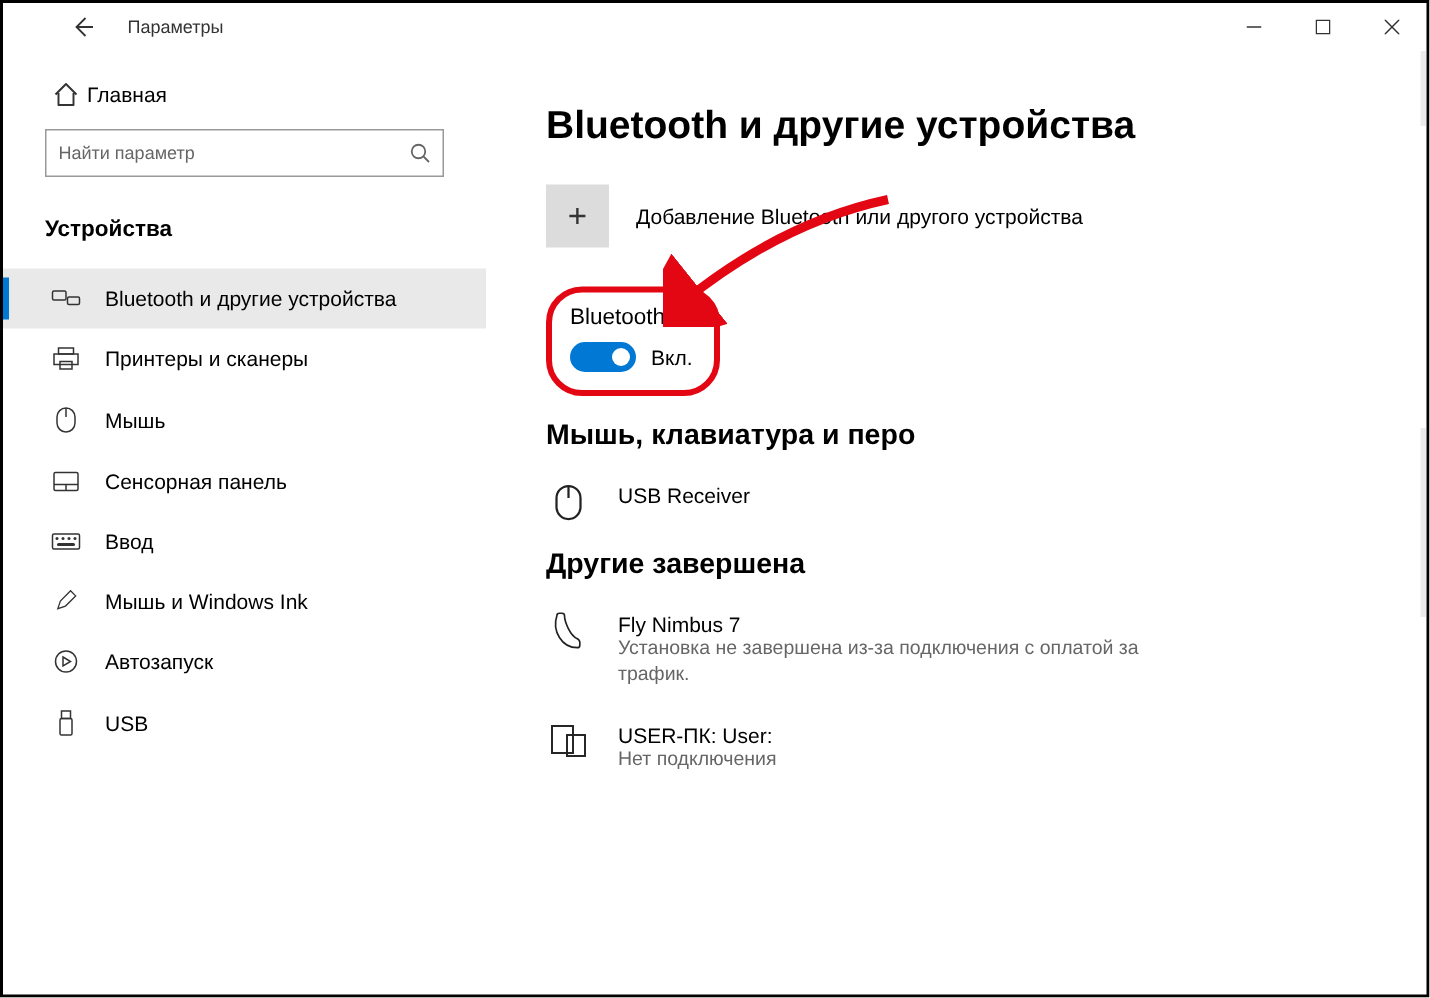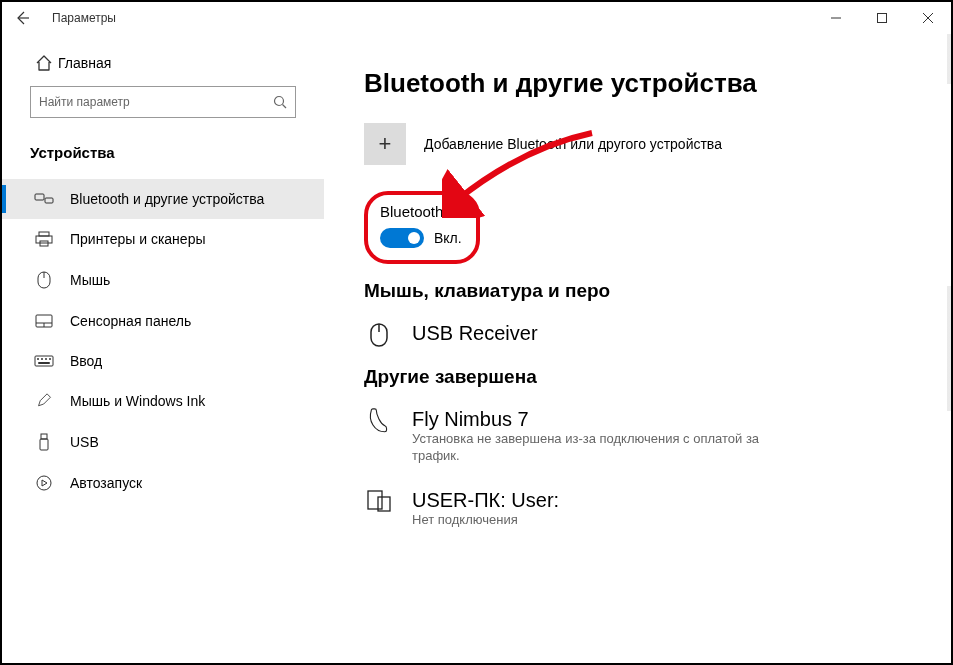--- a/index.html
+++ b/index.html
@@ -17,20 +17,21 @@
     background: #fff;
     display: flex; flex-direction: column;
     position: relative;
   }
   .titlebar {
     height: 32px;
     display: flex; align-items: center; justify-content: space-between;
     padding: 0 0 0 12px;
     color: #333;
     font-size: 12px;
+    margin-left: 33px;
   }
   .titlebar-left { display: flex; align-items: center; gap: 14px; }
   .back-btn { width: 24px; text-align: center; font-size: 16px; color: #555; cursor: default; }
   .win-controls { display: flex; }
   .win-btn { width: 46px; height: 32px; display: flex; align-items: center; justify-content: center; color: #333; }
   .content { flex: 1; display: flex; overflow: hidden; }
   .sidebar {
     width: 322px;
     display: flex; flex-direction: column;
     padding-top: 10px;
@@ -109,21 +110,21 @@
     border-radius: 50%; top: 4px; right: 4px;
   }
   .discover { font-size: 14px; margin-bottom: 34px; }
   .section-h { font-size: 19px; font-weight: 600; margin-bottom: 14px; }
   .dev-row {
     display: flex; align-items: flex-start; gap: 18px;
     padding: 6px 0 18px 0;
     cursor: default;
   }
   .dev-icon { width: 30px; display: flex; justify-content: center; color: #222; }
-  .dev-body .name { font-size: 20px; }
+  .dev-body .name { font-size: 14px; }
   .dev-body .sub { font-size: 13px; color: #666; max-width: 360px; line-height: 1.3; }
 
   .arrow-svg {
     position: absolute;
     left: 440px; top: 126px;
     pointer-events: none;
   }
 
   .scroll-hint {
     position: absolute; right: 0; top: 0; width: 4px; height: 100%;
@@ -256,36 +257,36 @@
           <span class="nav-icon">
             <svg width="16" height="16" viewBox="0 0 16 16">
                 <path d="M2 14 L4 8 L12 0 L16 4 L8 12 Z" stroke="#333" fill="none" transform="scale(0.85) translate(1,1)"></path>
               </svg>
           </span>
           <span>Мышь и Windows Ink</span>
         </div>
 
         <div class="nav-item">
           <span class="nav-icon">
+            <svg width="16" height="16" viewBox="0 0 16 16">
+                <circle cx="8" cy="8" r="7" stroke="#333" fill="none"></circle>
+                <path d="M6 5 L11 8 L6 11 Z" stroke="#333" fill="none"></path>
+              </svg>
+          </span>
+          <span>Автозапуск</span>
+        </div>
+
+        <div class="nav-item">
+          <span class="nav-icon">
             <svg width="10" height="18" viewBox="0 0 10 18">
                 <rect x="2" y="1" width="6" height="5" stroke="#333" fill="none"></rect>
                 <rect x="1" y="6" width="8" height="11" rx="1" stroke="#333" fill="none"></rect>
               </svg>
           </span>
           <span>USB</span>
-        </div>
-
-        <div class="nav-item">
-          <span class="nav-icon">
-            <svg width="16" height="16" viewBox="0 0 16 16">
-                <circle cx="8" cy="8" r="7" stroke="#333" fill="none"></circle>
-                <path d="M6 5 L11 8 L6 11 Z" stroke="#333" fill="none"></path>
-              </svg>
-          </span>
-          <span>Автозапуск</span>
         </div>
 
       </div>
     </div>
 
     <div class="main">
       <h1>Bluetooth и другие устройства</h1>
 
       <div class="add-row">
         <div class="add-tile">+</div>

